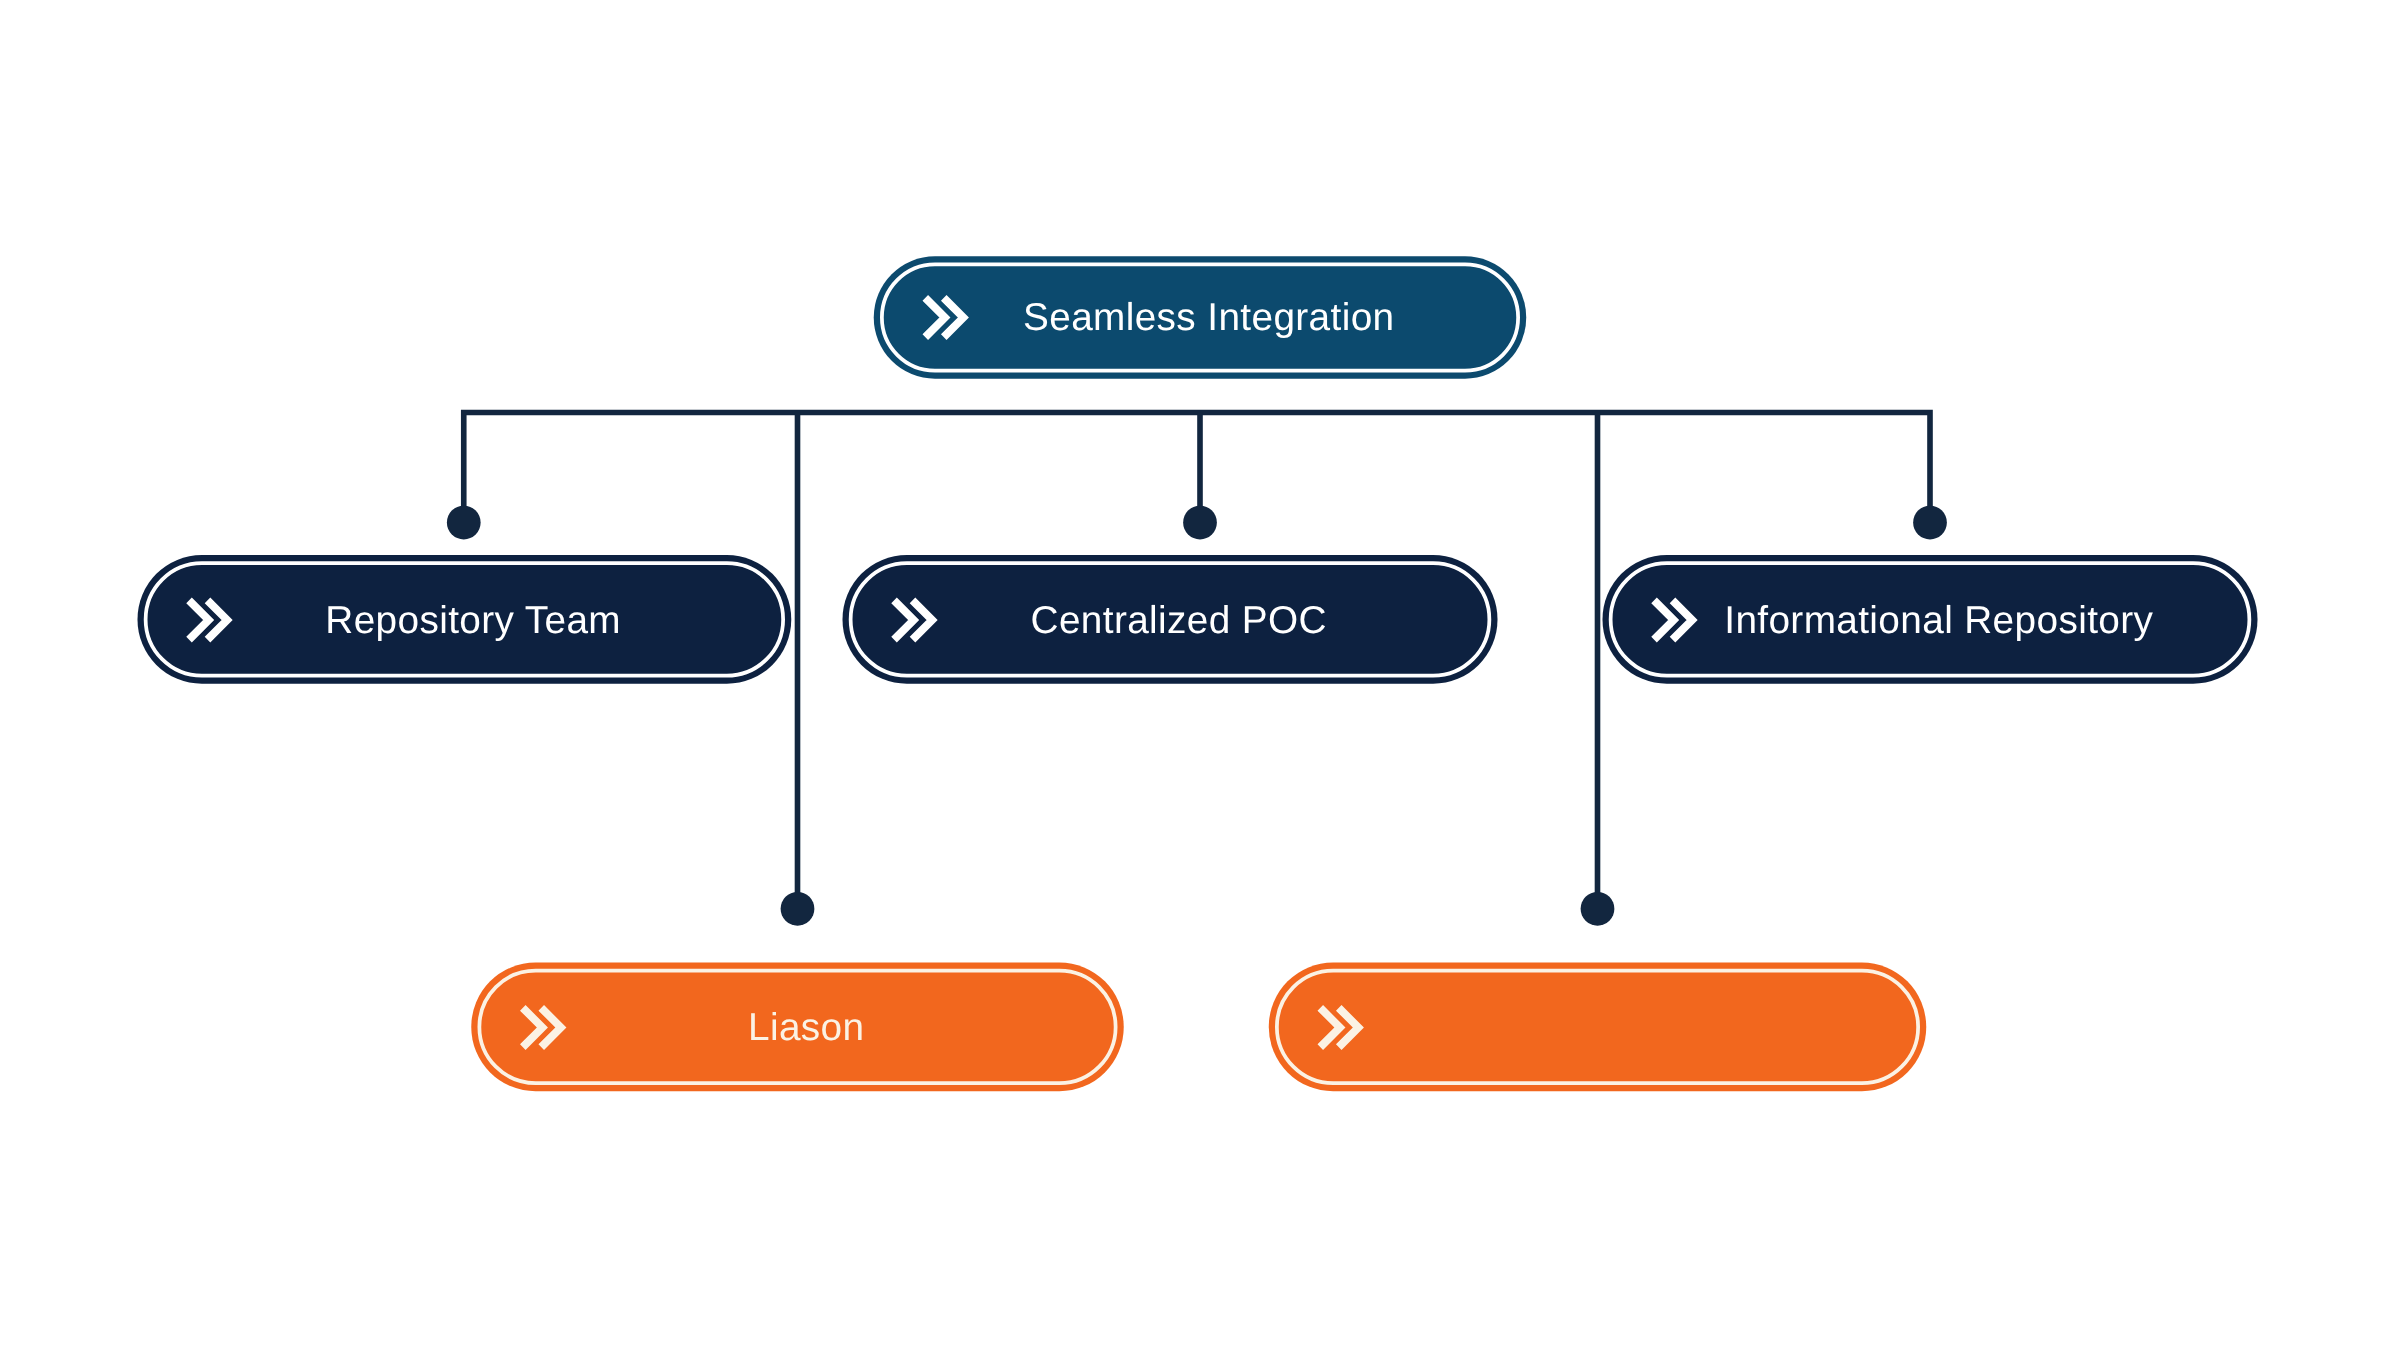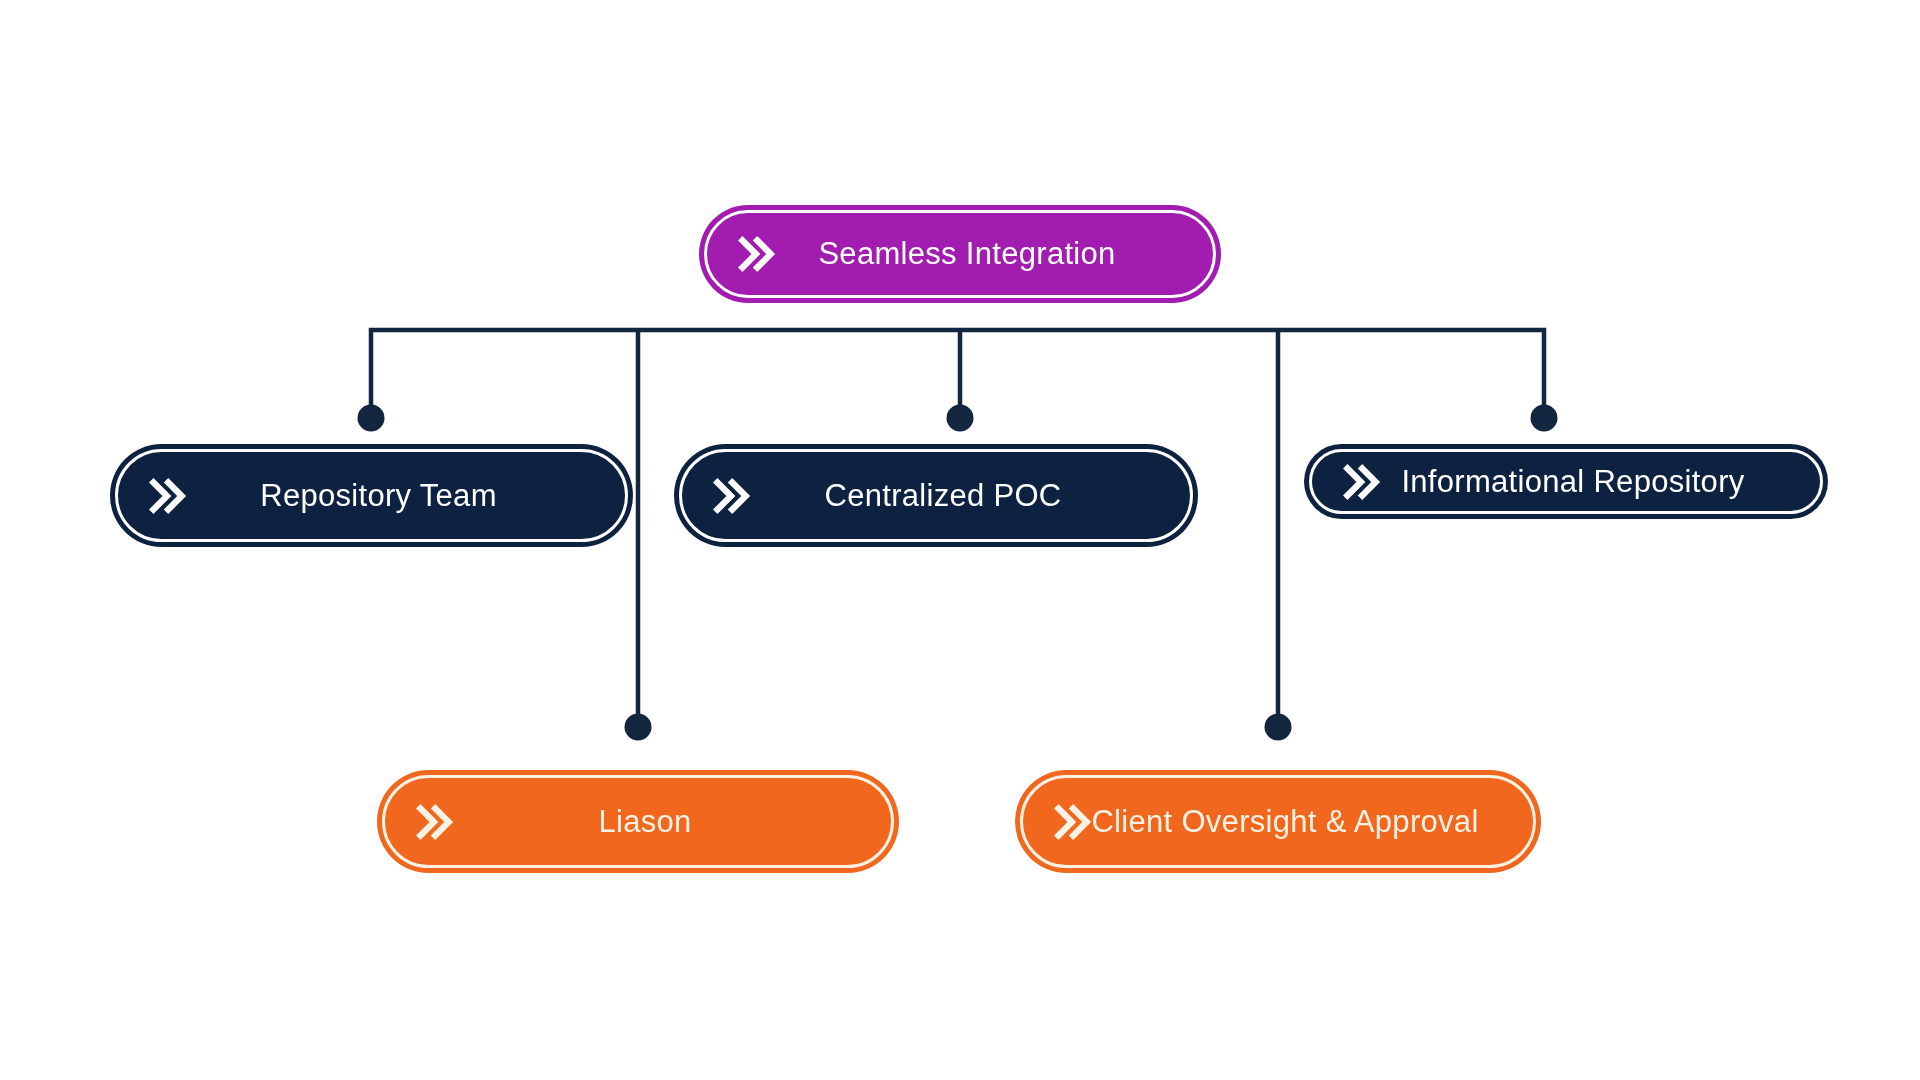--- a/index.html
+++ b/index.html
@@ -31,21 +31,21 @@
   }
   
   .pill::after {
     content: "";
     position: absolute;
     inset: 5px;
     border: 3px solid #ffffff;
     border-radius: 999px;
     pointer-events: none;
   }
-  .pill.slate  { background: #a21caf; }
+  .pill.slate  { background: #0c4a6e; }
   .pill.navy   { background: #0D2140; }
   .pill.orange { background: #F2671E; }
   .pill.orange::after { border-color: #FBF2E4; }
 
   .pill .label {
     font-size: 31px;
     letter-spacing: 0.3px;
     color: #ffffff;
     white-space: nowrap;
     padding: 0 70px 0 84px;
@@ -58,21 +58,21 @@
     top: 50%;
     transform: translateY(-50%);
     width: 48px;
     height: 48px;
   }
 
   
   #node-root        { left: 699px;  top: 205px; width: 522px; height: 98px;  }
   #node-child-0     { left: 110px;  top: 444px; width: 523px; height: 103px; }
   #node-child-1     { left: 674px;  top: 444px; width: 524px; height: 103px; }
-  #node-child-2     { left: 1282px; top: 444px; width: 524px; height: 75px; margin-left: 22px; }
+  #node-child-2     { left: 1282px; top: 444px; width: 524px; height: 103px; }
   #node-sub-0       { left: 377px;  top: 770px; width: 522px; height: 103px; }
   #node-sub-1       { left: 1015px; top: 770px; width: 526px; height: 103px; }
 </style>
 </head>
 <body>
 
 <div class="canvas">
 
   <svg class="connectors" viewBox="0 0 1920 1080" xmlns="http://www.w3.org/2000/svg">
     <g stroke="#12263F" stroke-width="4.5" fill="none" stroke-linejoin="miter">
@@ -143,16 +143,15 @@
     <span class="label">Liason</span>
   </div>
 
   <div class="pill orange" id="node-sub-1">
     <svg class="chev" viewBox="0 0 26 26" xmlns="http://www.w3.org/2000/svg">
       <g stroke="#FBF2E4" stroke-width="3.4" fill="none" stroke-linecap="butt" stroke-linejoin="miter">
         <path d="M5 4.5 L13.5 13 L5 21.5"></path>
         <path d="M13 4.5 L21.5 13 L13 21.5"></path>
       </g>
     </svg>
-    <span class="label">Client Oversight &amp; Approval</span>
   </div>
 
 </div>
 
 </body></html>

